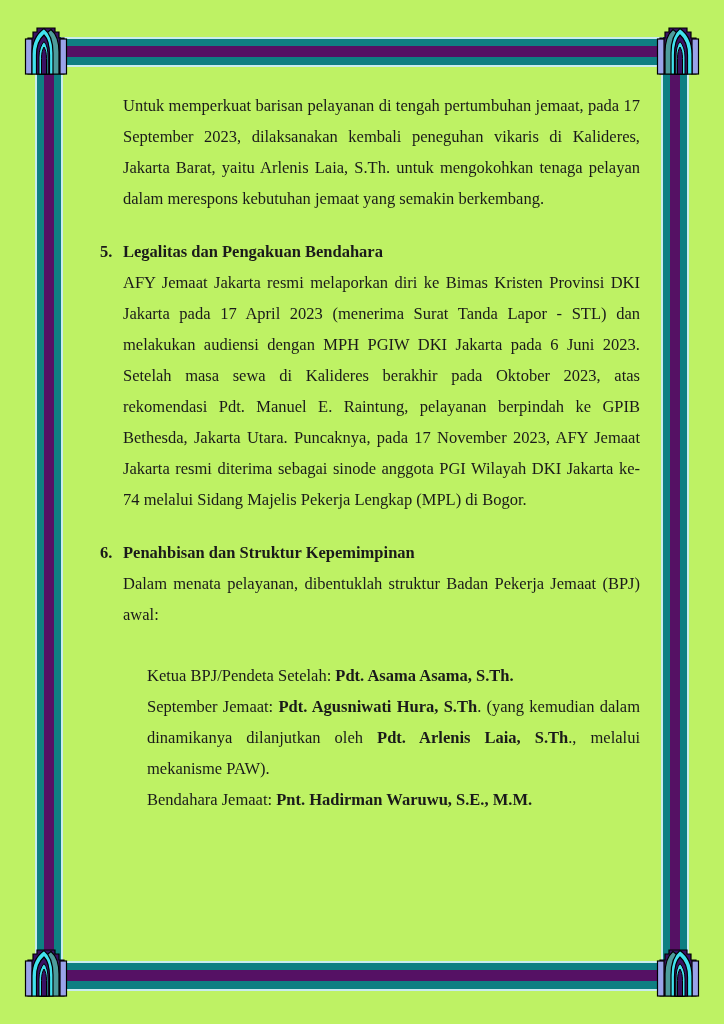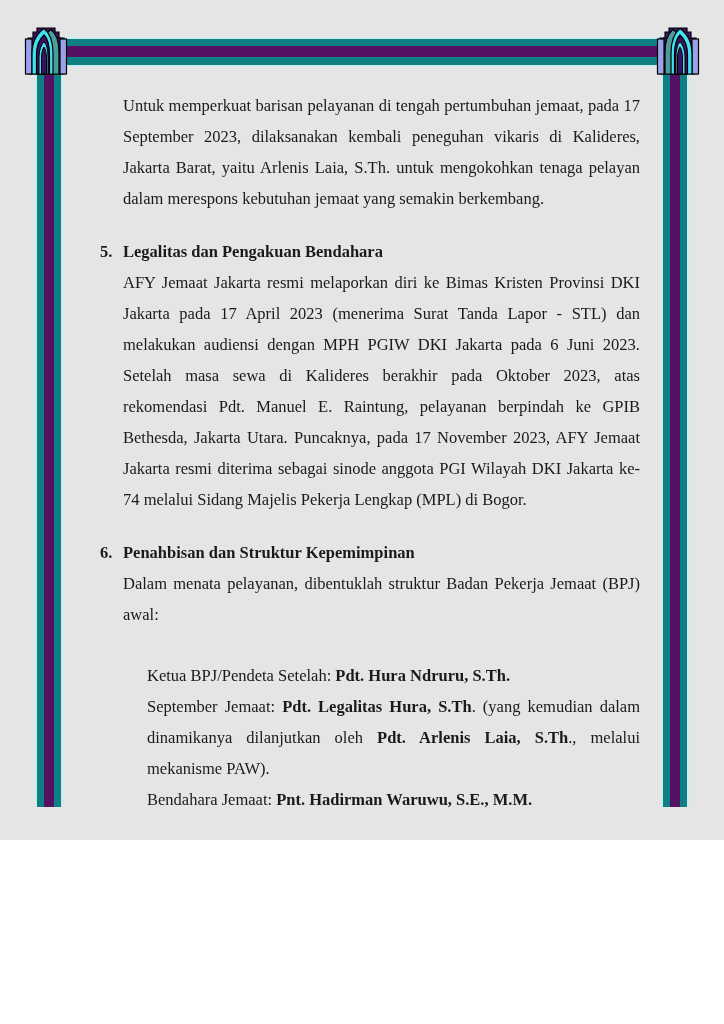--- a/index.html
+++ b/index.html
@@ -1,20 +1,20 @@
 <!DOCTYPE html>
 <html><head>
 <meta charset="utf-8">
 <style>
   html, body { margin: 0; padding: 0; background: #ffffff; }
   .page {
     position: relative;
     width: 724px;
-    height: 840px;
-    background: #e5e5e5;
+    height: 1024px;
+    background: #bef264;
     overflow: hidden;
     font-family: "Liberation Serif", serif;
     color: #1a1a1a;
   }
 
   
   .band { position: absolute; }
   .band-top, .band-bottom {
     left: 35px; right: 35px; height: 30px;
     background: linear-gradient(to bottom,
@@ -132,20 +132,20 @@
     </div>
     <p class="section-body">AFY Jemaat Jakarta resmi melaporkan diri ke Bimas Kristen Provinsi DKI Jakarta pada 17 April 2023 (menerima Surat Tanda Lapor - STL) dan melakukan audiensi dengan MPH PGIW DKI Jakarta pada 6 Juni 2023. Setelah masa sewa di Kalideres berakhir pada Oktober 2023, atas rekomendasi Pdt. Manuel E. Raintung, pelayanan berpindah ke GPIB Bethesda, Jakarta Utara. Puncaknya, pada 17 November 2023, AFY Jemaat Jakarta resmi diterima sebagai sinode anggota PGI Wilayah DKI Jakarta ke-74 melalui Sidang Majelis Pekerja Lengkap (MPL) di Bogor.</p>
 
     <div class="heading">
       <span class="num">6.</span>
       <span>Penahbisan dan Struktur Kepemimpinan</span>
     </div>
     <p class="intro-line">Dalam menata pelayanan, dibentuklah struktur Badan Pekerja Jemaat (BPJ) awal:</p>
 
     <div class="bpj-list">
-      <p class="bpj-item"><span>Ketua BPJ/Pendeta Setelah: </span><b>Pdt. Hura Ndruru, S.Th.</b></p>
-      <p class="bpj-item"><span>September Jemaat: </span><b>Pdt. Legalitas Hura, S.Th</b><span>. (yang kemudian dalam dinamikanya dilanjutkan oleh </span><b>Pdt. Arlenis Laia, S.Th</b><span>., melalui mekanisme PAW).</span></p>
+      <p class="bpj-item"><span>Ketua BPJ/Pendeta Setelah: </span><b>Pdt. Asama Asama, S.Th.</b></p>
+      <p class="bpj-item"><span>September Jemaat: </span><b>Pdt. Agusniwati Hura, S.Th</b><span>. (yang kemudian dalam dinamikanya dilanjutkan oleh </span><b>Pdt. Arlenis Laia, S.Th</b><span>., melalui mekanisme PAW).</span></p>
       <p class="bpj-item"><span>Bendahara Jemaat: </span><b>Pnt. Hadirman Waruwu, S.E., M.M.</b></p>
     </div>
 
 
   </div>
 </div>
 
 </body></html>

